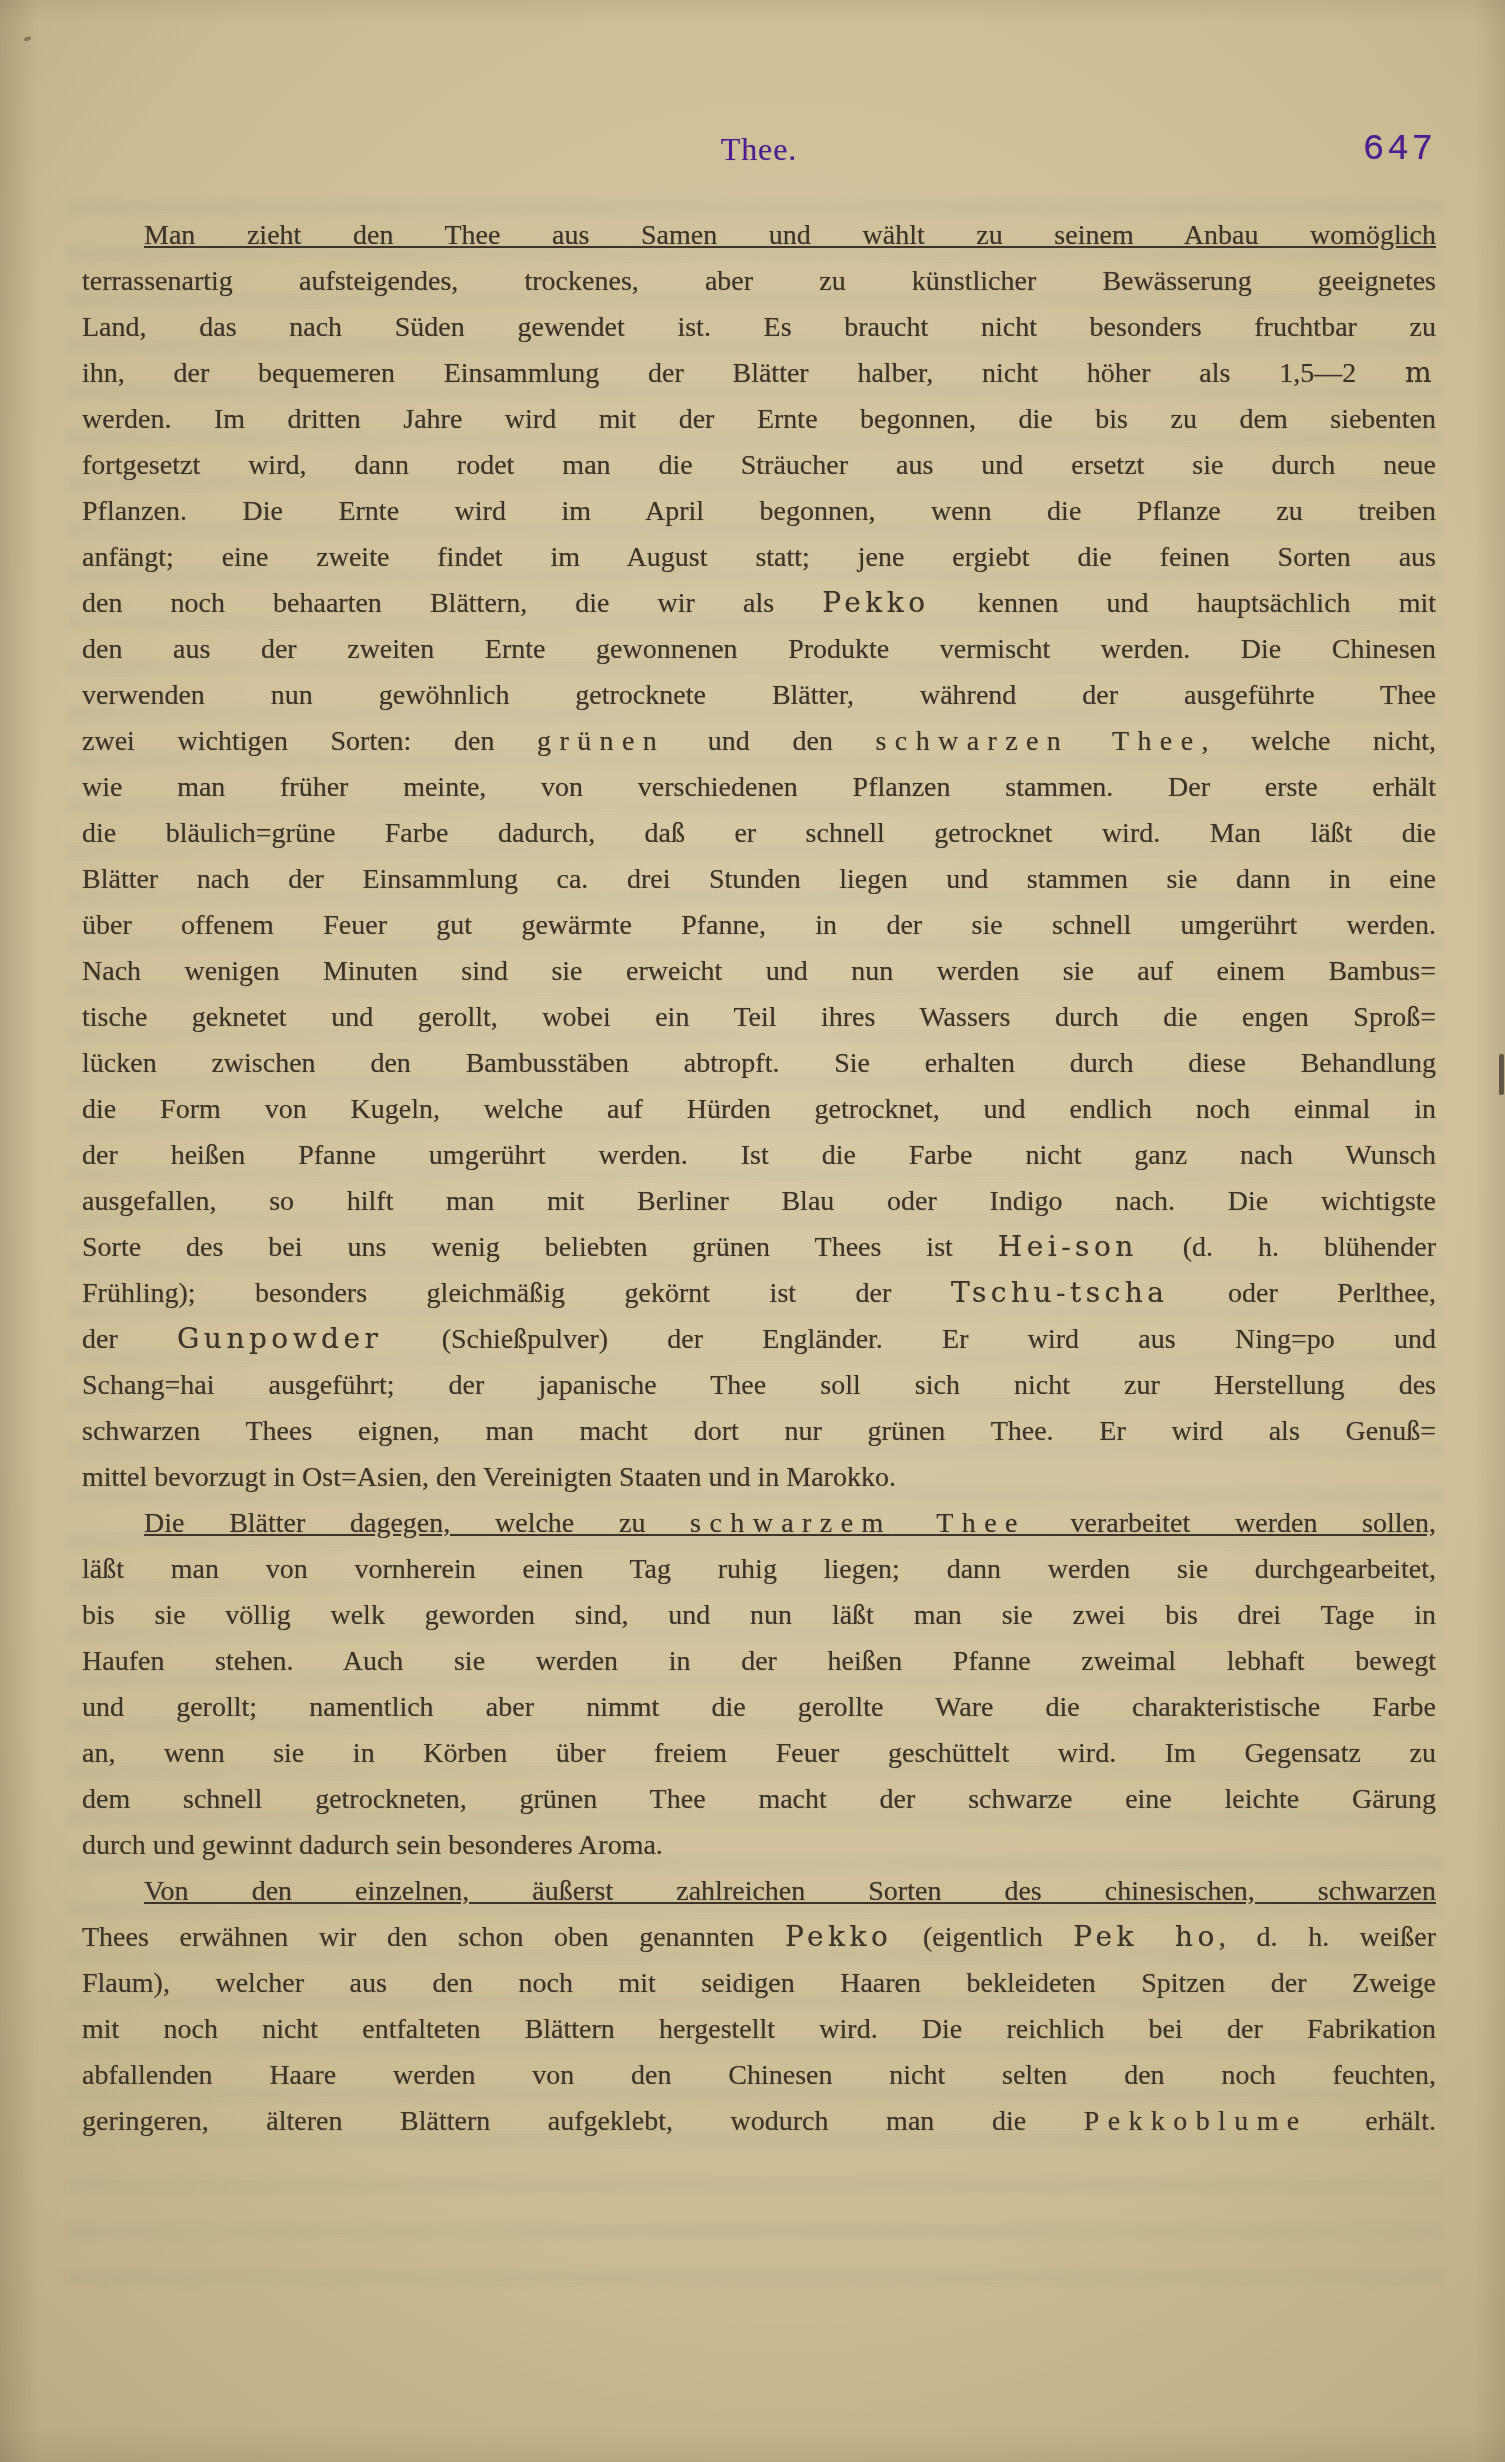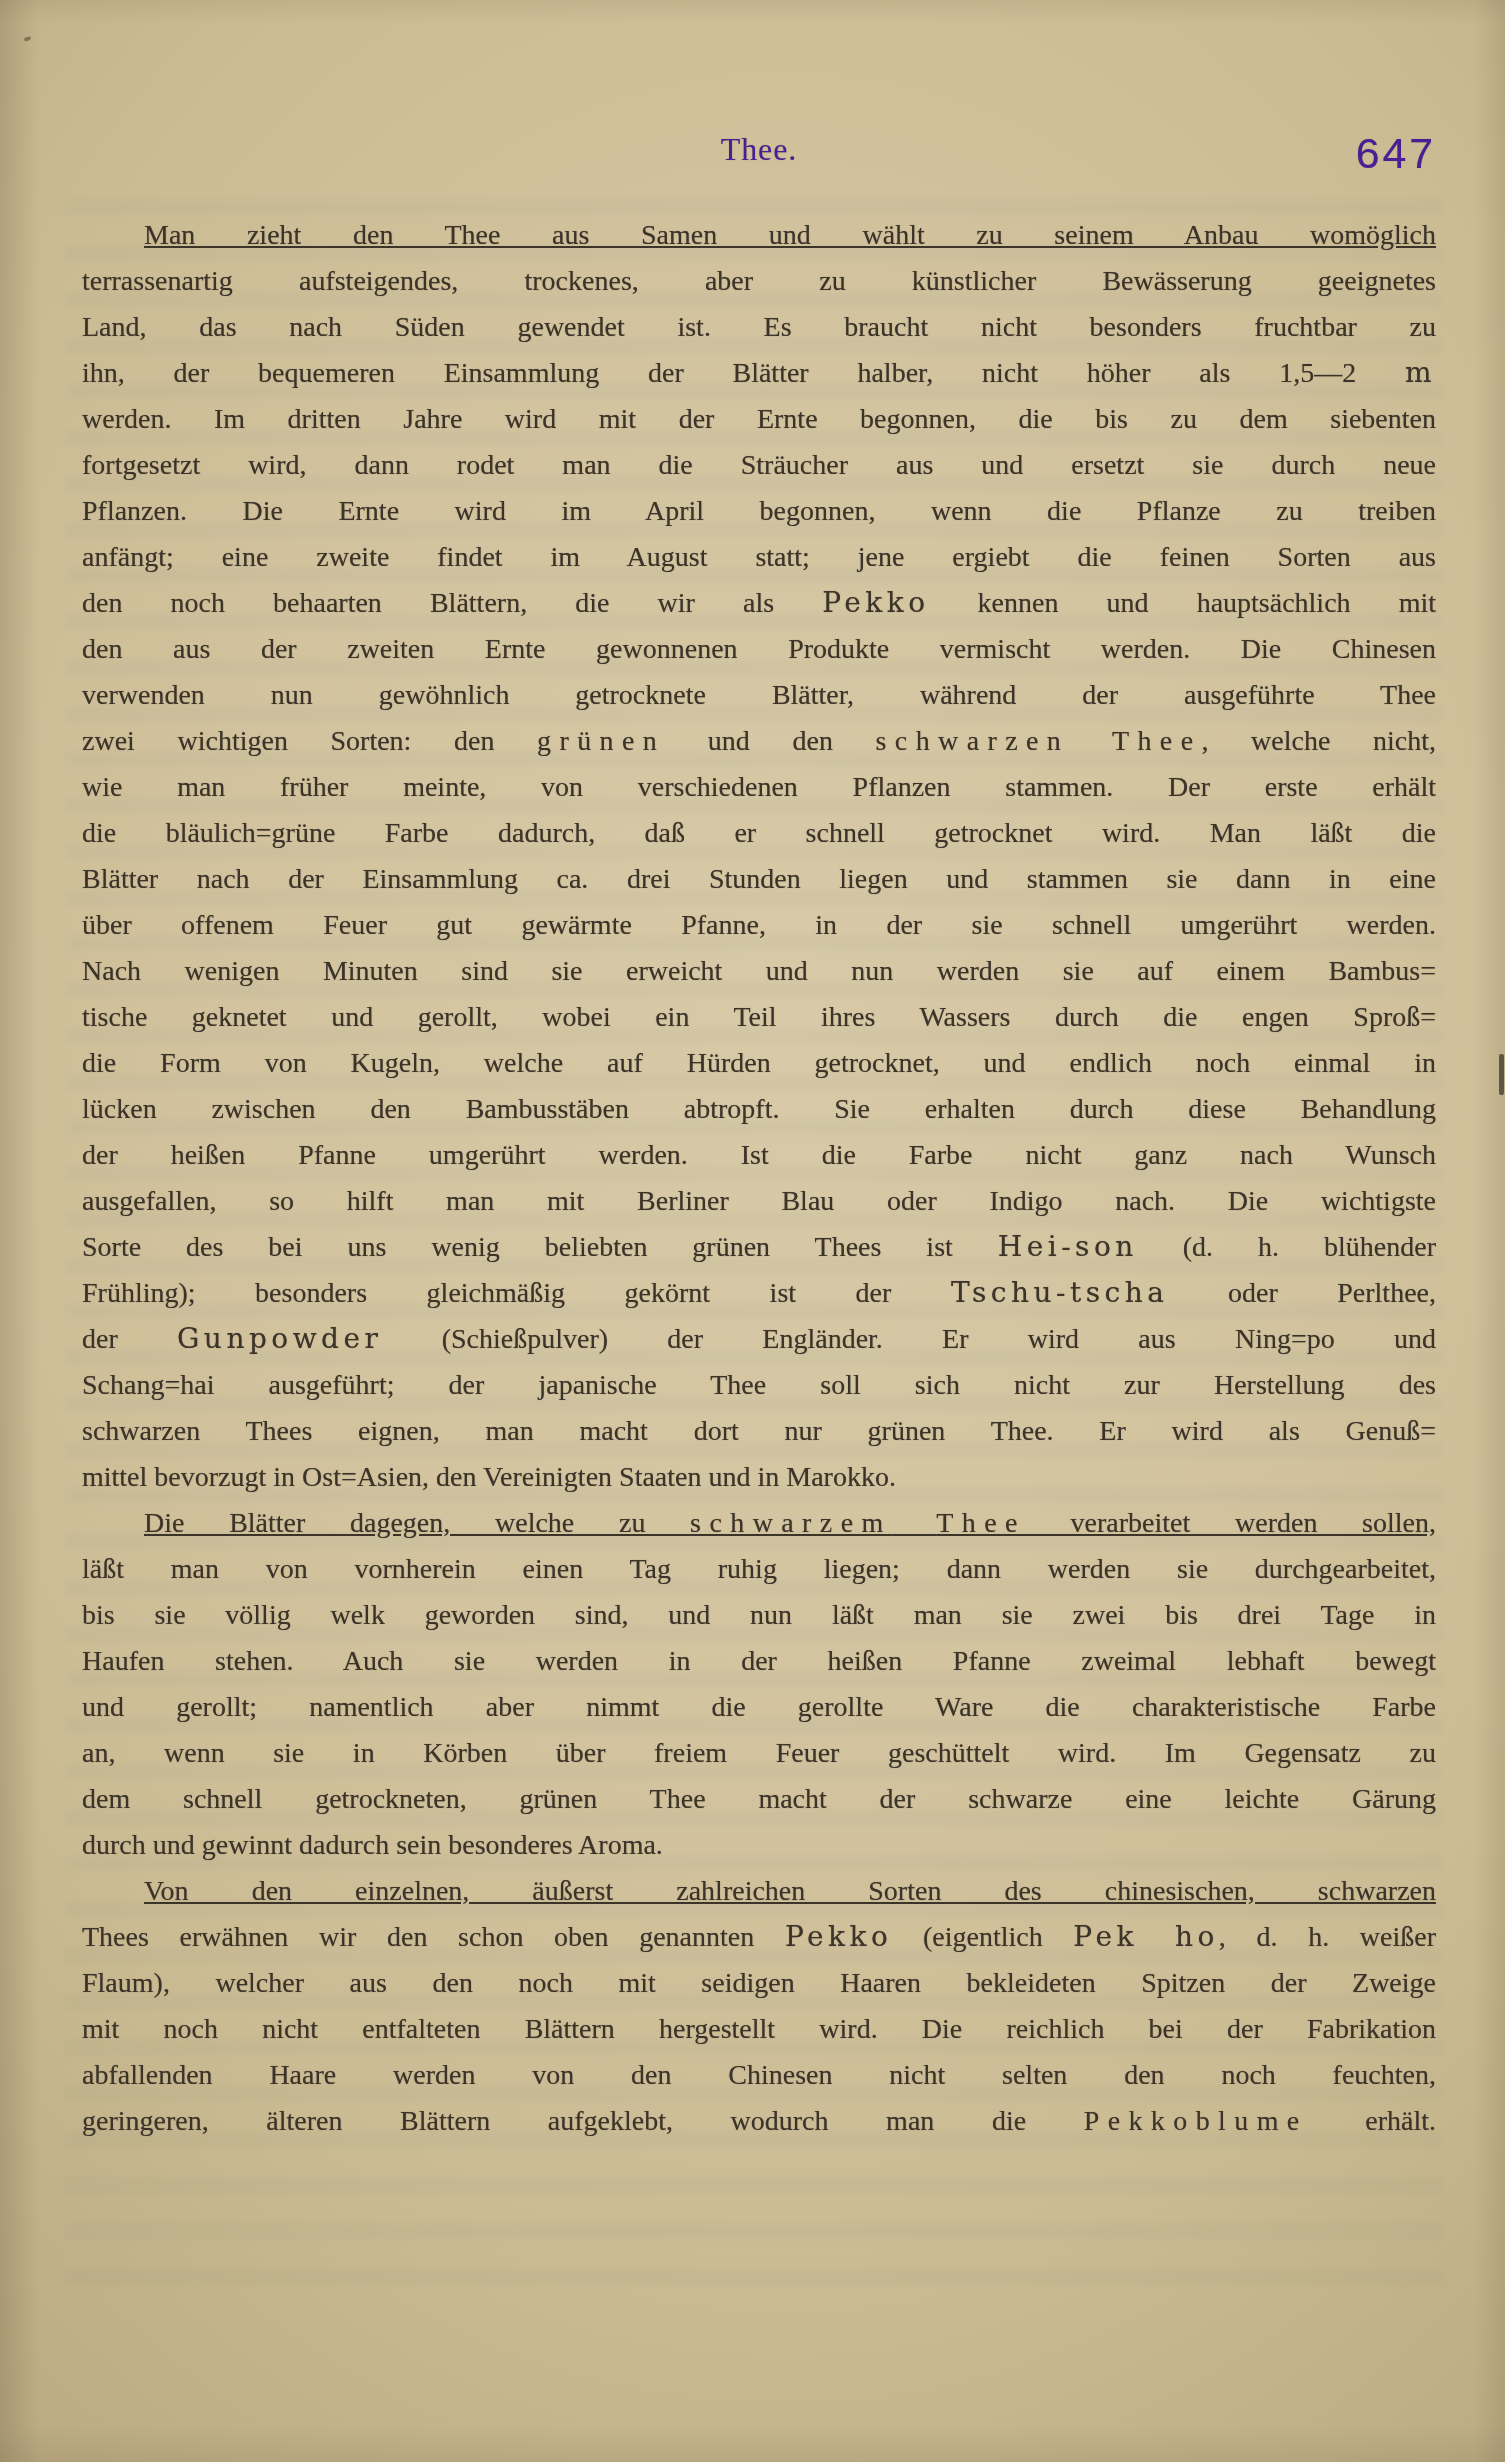--- a/index.html
+++ b/index.html
@@ -78,23 +78,23 @@
     width: 100%;
     text-align: center;
     font-size: 32px;
     letter-spacing: 0.9px;
     text-shadow: 0 0 0.9px rgba(61,52,40,0.45);
   }
   .page-number {
     position: absolute;
     right: 0;
     top: -1.9px;
-    font-size: 43px;
+    font-size: 36px;
     letter-spacing: 2.8px;
-    font-family: Liberation Sans, sans-serif;
+    font-family: Liberation Mono, monospace;
     text-shadow: 0 0 0.9px rgba(61,52,40,0.45);
   }
 
   .page-text {
     position: absolute;
     top: 212px;
     left: 82px;
     width: 1354px;
     font-size: 28px;
     line-height: 46px;
@@ -147,22 +147,22 @@
     <div class="line"><span class="seg-plain">den noch behaarten Blättern, die wir als </span><span class="seg-antiqua">Pekko</span><span class="seg-plain"> kennen und hauptsächlich mit</span></div>
     <div class="line"><span class="seg-plain">den aus der zweiten Ernte gewonnenen Produkte vermischt werden. Die Chinesen</span></div>
     <div class="line"><span class="seg-plain">verwenden nun gewöhnlich getrocknete Blätter, während der ausgeführte Thee</span></div>
     <div class="line"><span class="seg-plain">zwei wichtigen Sorten: den </span><span class="seg-gesperrt">grünen</span><span class="seg-plain"> und den </span><span class="seg-gesperrt">schwarzen</span><span class="seg-plain"> </span><span class="seg-gesperrt">Thee</span><span class="seg-plain">, welche nicht,</span></div>
     <div class="line"><span class="seg-plain">wie man früher meinte, von verschiedenen Pflanzen stammen. Der erste erhält</span></div>
     <div class="line"><span class="seg-plain">die bläulich=grüne Farbe dadurch, daß er schnell getrocknet wird. Man läßt die</span></div>
     <div class="line"><span class="seg-plain">Blätter nach der Einsammlung ca. drei Stunden liegen und stammen sie dann in eine</span></div>
     <div class="line"><span class="seg-plain">über offenem Feuer gut gewärmte Pfanne, in der sie schnell umgerührt werden.</span></div>
     <div class="line"><span class="seg-plain">Nach wenigen Minuten sind sie erweicht und nun werden sie auf einem Bambus=</span></div>
     <div class="line"><span class="seg-plain">tische geknetet und gerollt, wobei ein Teil ihres Wassers durch die engen Sproß=</span></div>
+    <div class="line"><span class="seg-plain">lücken zwischen den Bambusstäben abtropft. Sie erhalten durch diese Behandlung</span></div>
     <div class="line"><span class="seg-plain">die Form von Kugeln, welche auf Hürden getrocknet, und endlich noch einmal in</span></div>
-    <div class="line"><span class="seg-plain">lücken zwischen den Bambusstäben abtropft. Sie erhalten durch diese Behandlung</span></div>
     <div class="line"><span class="seg-plain">der heißen Pfanne umgerührt werden. Ist die Farbe nicht ganz nach Wunsch</span></div>
     <div class="line"><span class="seg-plain">ausgefallen, so hilft man mit Berliner Blau oder Indigo nach. Die wichtigste</span></div>
     <div class="line"><span class="seg-plain">Sorte des bei uns wenig beliebten grünen Thees ist </span><span class="seg-antiqua">Hei-son</span><span class="seg-plain"> (d. h. blühender</span></div>
     <div class="line"><span class="seg-plain">Frühling); besonders gleichmäßig gekörnt ist der </span><span class="seg-antiqua">Tschu-tscha</span><span class="seg-plain"> oder Perlthee,</span></div>
     <div class="line"><span class="seg-plain">der </span><span class="seg-antiqua">Gunpowder</span><span class="seg-plain"> (Schießpulver) der Engländer. Er wird aus Ning=po und</span></div>
     <div class="line"><span class="seg-plain">Schang=hai ausgeführt; der japanische Thee soll sich nicht zur Herstellung des</span></div>
     <div class="line"><span class="seg-plain">schwarzen Thees eignen, man macht dort nur grünen Thee. Er wird als Genuß=</span></div>
     <div class="line no-fill"><span class="seg-plain">mittel bevorzugt in Ost=Asien, den Vereinigten Staaten und in Marokko.</span></div>
     <div class="line indent"><span class="seg-plain">Die Blätter dagegen, welche zu </span><span class="seg-gesperrt">schwarzem</span><span class="seg-plain"> </span><span class="seg-gesperrt">Thee</span><span class="seg-plain"> verarbeitet werden sollen,</span></div>
     <div class="line"><span class="seg-plain">läßt man von vornherein einen Tag ruhig liegen; dann werden sie durchgearbeitet,</span></div>

